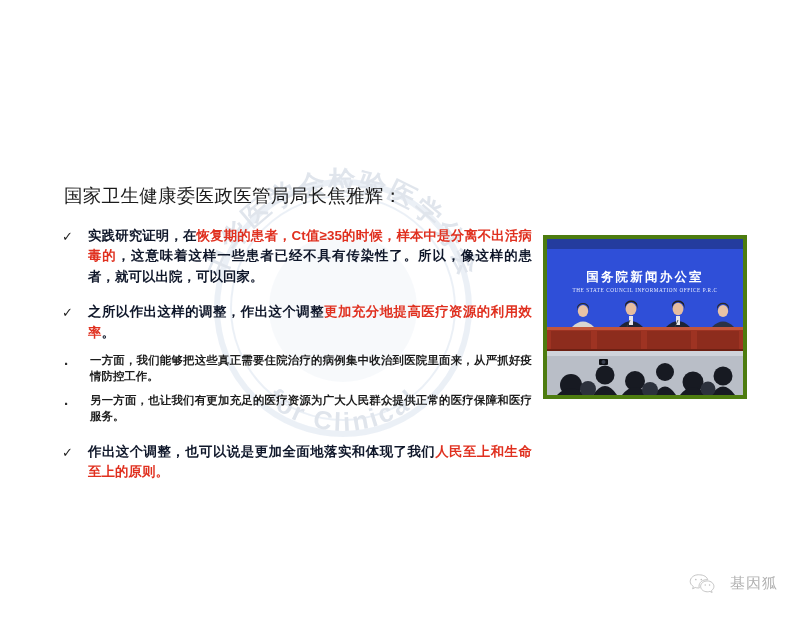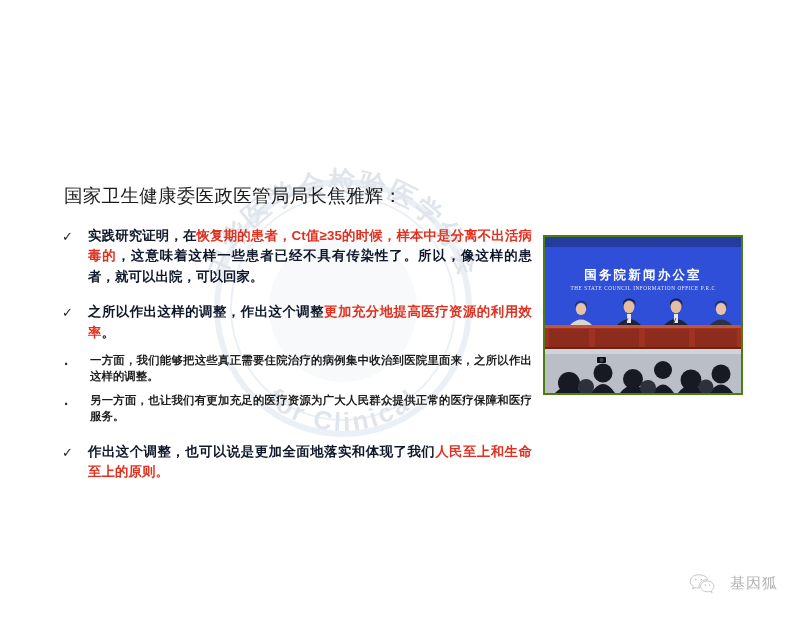--- a/index.html
+++ b/index.html
@@ -129,21 +129,21 @@
 
   
   .photo {
     position: absolute;
     left: 543px;
     top: 235px;
     width: 196px;
     height: 156px;
     z-index: 4;
     background: #12162a;
-    border: 2px solid #4d7c0f;
+    border: 4px solid #4d7c0f;
     overflow: hidden;
   }
   .photo svg { display: block; width: 100%; height: 100%; }
 
   
   .account-mark {
     position: absolute;
     right: 22px;
     bottom: 24px;
     z-index: 5;
@@ -199,21 +199,21 @@
 
     <div class="bullet">
       <div class="mark">✓</div>
       <div class="btext">
         <span class="dark">之所以作出这样的调整，作出这个调整</span><span class="red">更加充分地提高医疗资源的利用效率</span><span class="dark">。</span>
       </div>
     </div>
 
     <div class="bullet sub">
       <div class="mark">·</div>
-      <div class="btext">一方面，我们能够把这些真正需要住院治疗的病例集中收治到医院里面来，之所以作出这样的调整。</div>
+      <div class="btext">一方面，我们能够把这些真正需要住院治疗的病例集中收治到医院里面来，从严抓好疫情防控工作。</div>
     </div>
 
     <div class="bullet sub">
       <div class="mark">·</div>
       <div class="btext">另一方面，也让我们有更加充足的医疗资源为广大人民群众提供正常的医疗保障和医疗服务。</div>
     </div>
 
     <div class="spacer-b"></div>
 
     <div class="bullet">

